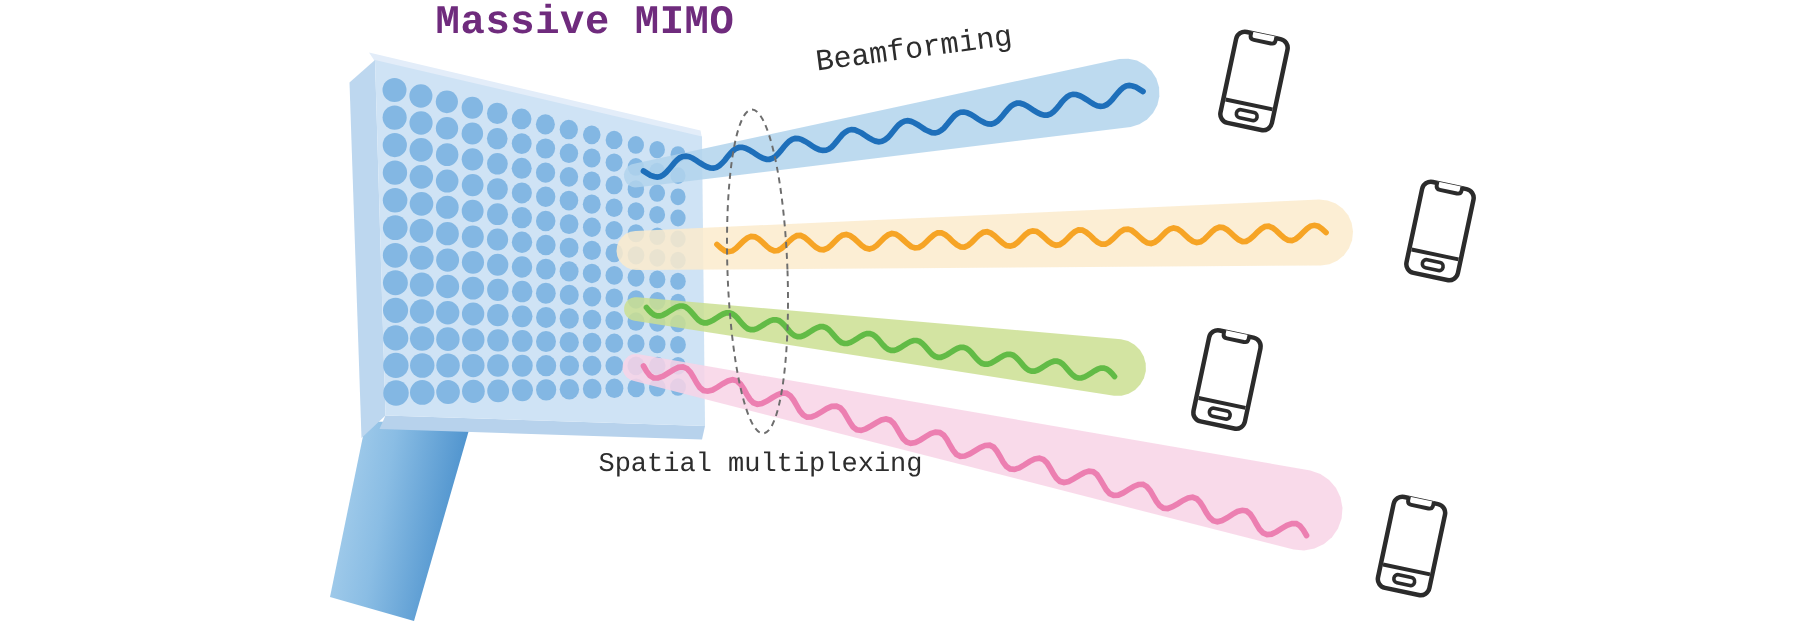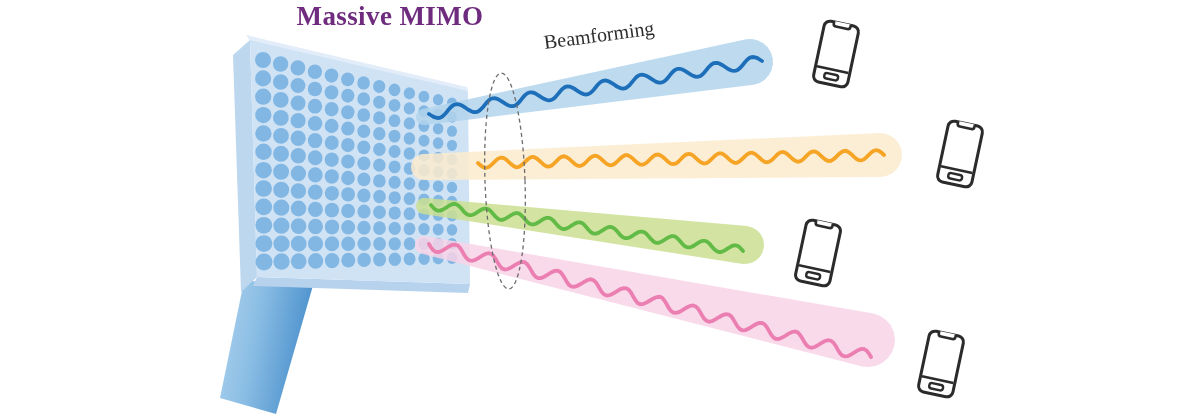--- a/index.html
+++ b/index.html
@@ -1,17 +1,17 @@
 <!DOCTYPE html>
 <html style="--c-title: #6f2b7d; --c-text: #2d2d2d;"><head>
 <meta charset="utf-8">
 <style>
   html,body{margin:0;padding:0;background:#fff;}
   .stage{position:relative;width:1200px;height:420px;background:#ffffff;overflow:hidden;
-         font-family:Liberation Serif, serif;}
+         font-family:Liberation Mono, monospace;}
   .stage svg{position:absolute;left:0;top:0;}
   .title{position:absolute;left:390px;top:1px;transform:translateX(-50%);
          font-size:27px;font-weight:bold;letter-spacing:.4px;color:var(--c-title,#6f2b7d);white-space:nowrap;}
   .beamforming{position:absolute;left:544px;top:31px;font-size:20px;color:var(--c-text,#2d2d2d);
          transform:rotate(-7.5deg);transform-origin:left center;white-space:nowrap;}
   .spatial{position:absolute;left:507px;top:300px;transform:translateX(-50%);
          font-size:18px;color:var(--c-text,#2d2d2d);white-space:nowrap;}
   .spatial-note{position:absolute;left:510px;top:329px;transform:translateX(-50%);
          font-size:18px;color:var(--c-text,#2d2d2d);white-space:nowrap;}
 </style>
@@ -242,13 +242,14 @@
           <rect x="-17.5" y="-31" width="35" height="62" rx="6" fill="#ffffff" stroke="#2b2b2b" stroke-width="3"></rect>
           <path d="M -8.5 -32 L -8.5 -29.5 Q -8.5 -26.8 -5.8 -26.8 L 5.8 -26.8 Q 8.5 -26.8 8.5 -29.5 L 8.5 -32" fill="#ffffff" stroke="#2b2b2b" stroke-width="2.6"></path>
           <line x1="-16" y1="16" x2="16" y2="16" stroke="#2b2b2b" stroke-width="2.6"></line>
           <rect x="-7" y="20.5" width="14" height="5.5" rx="2.6" fill="#ffffff" stroke="#2b2b2b" stroke-width="2.4"></rect>
         </g>
       </g>
   </svg>
 
   <div class="title">Massive MIMO</div>
   <div class="beamforming">Beamforming</div>
+  <div class="spatial">Spatial multiplexing</div>
 </div>
 
 </body></html>

